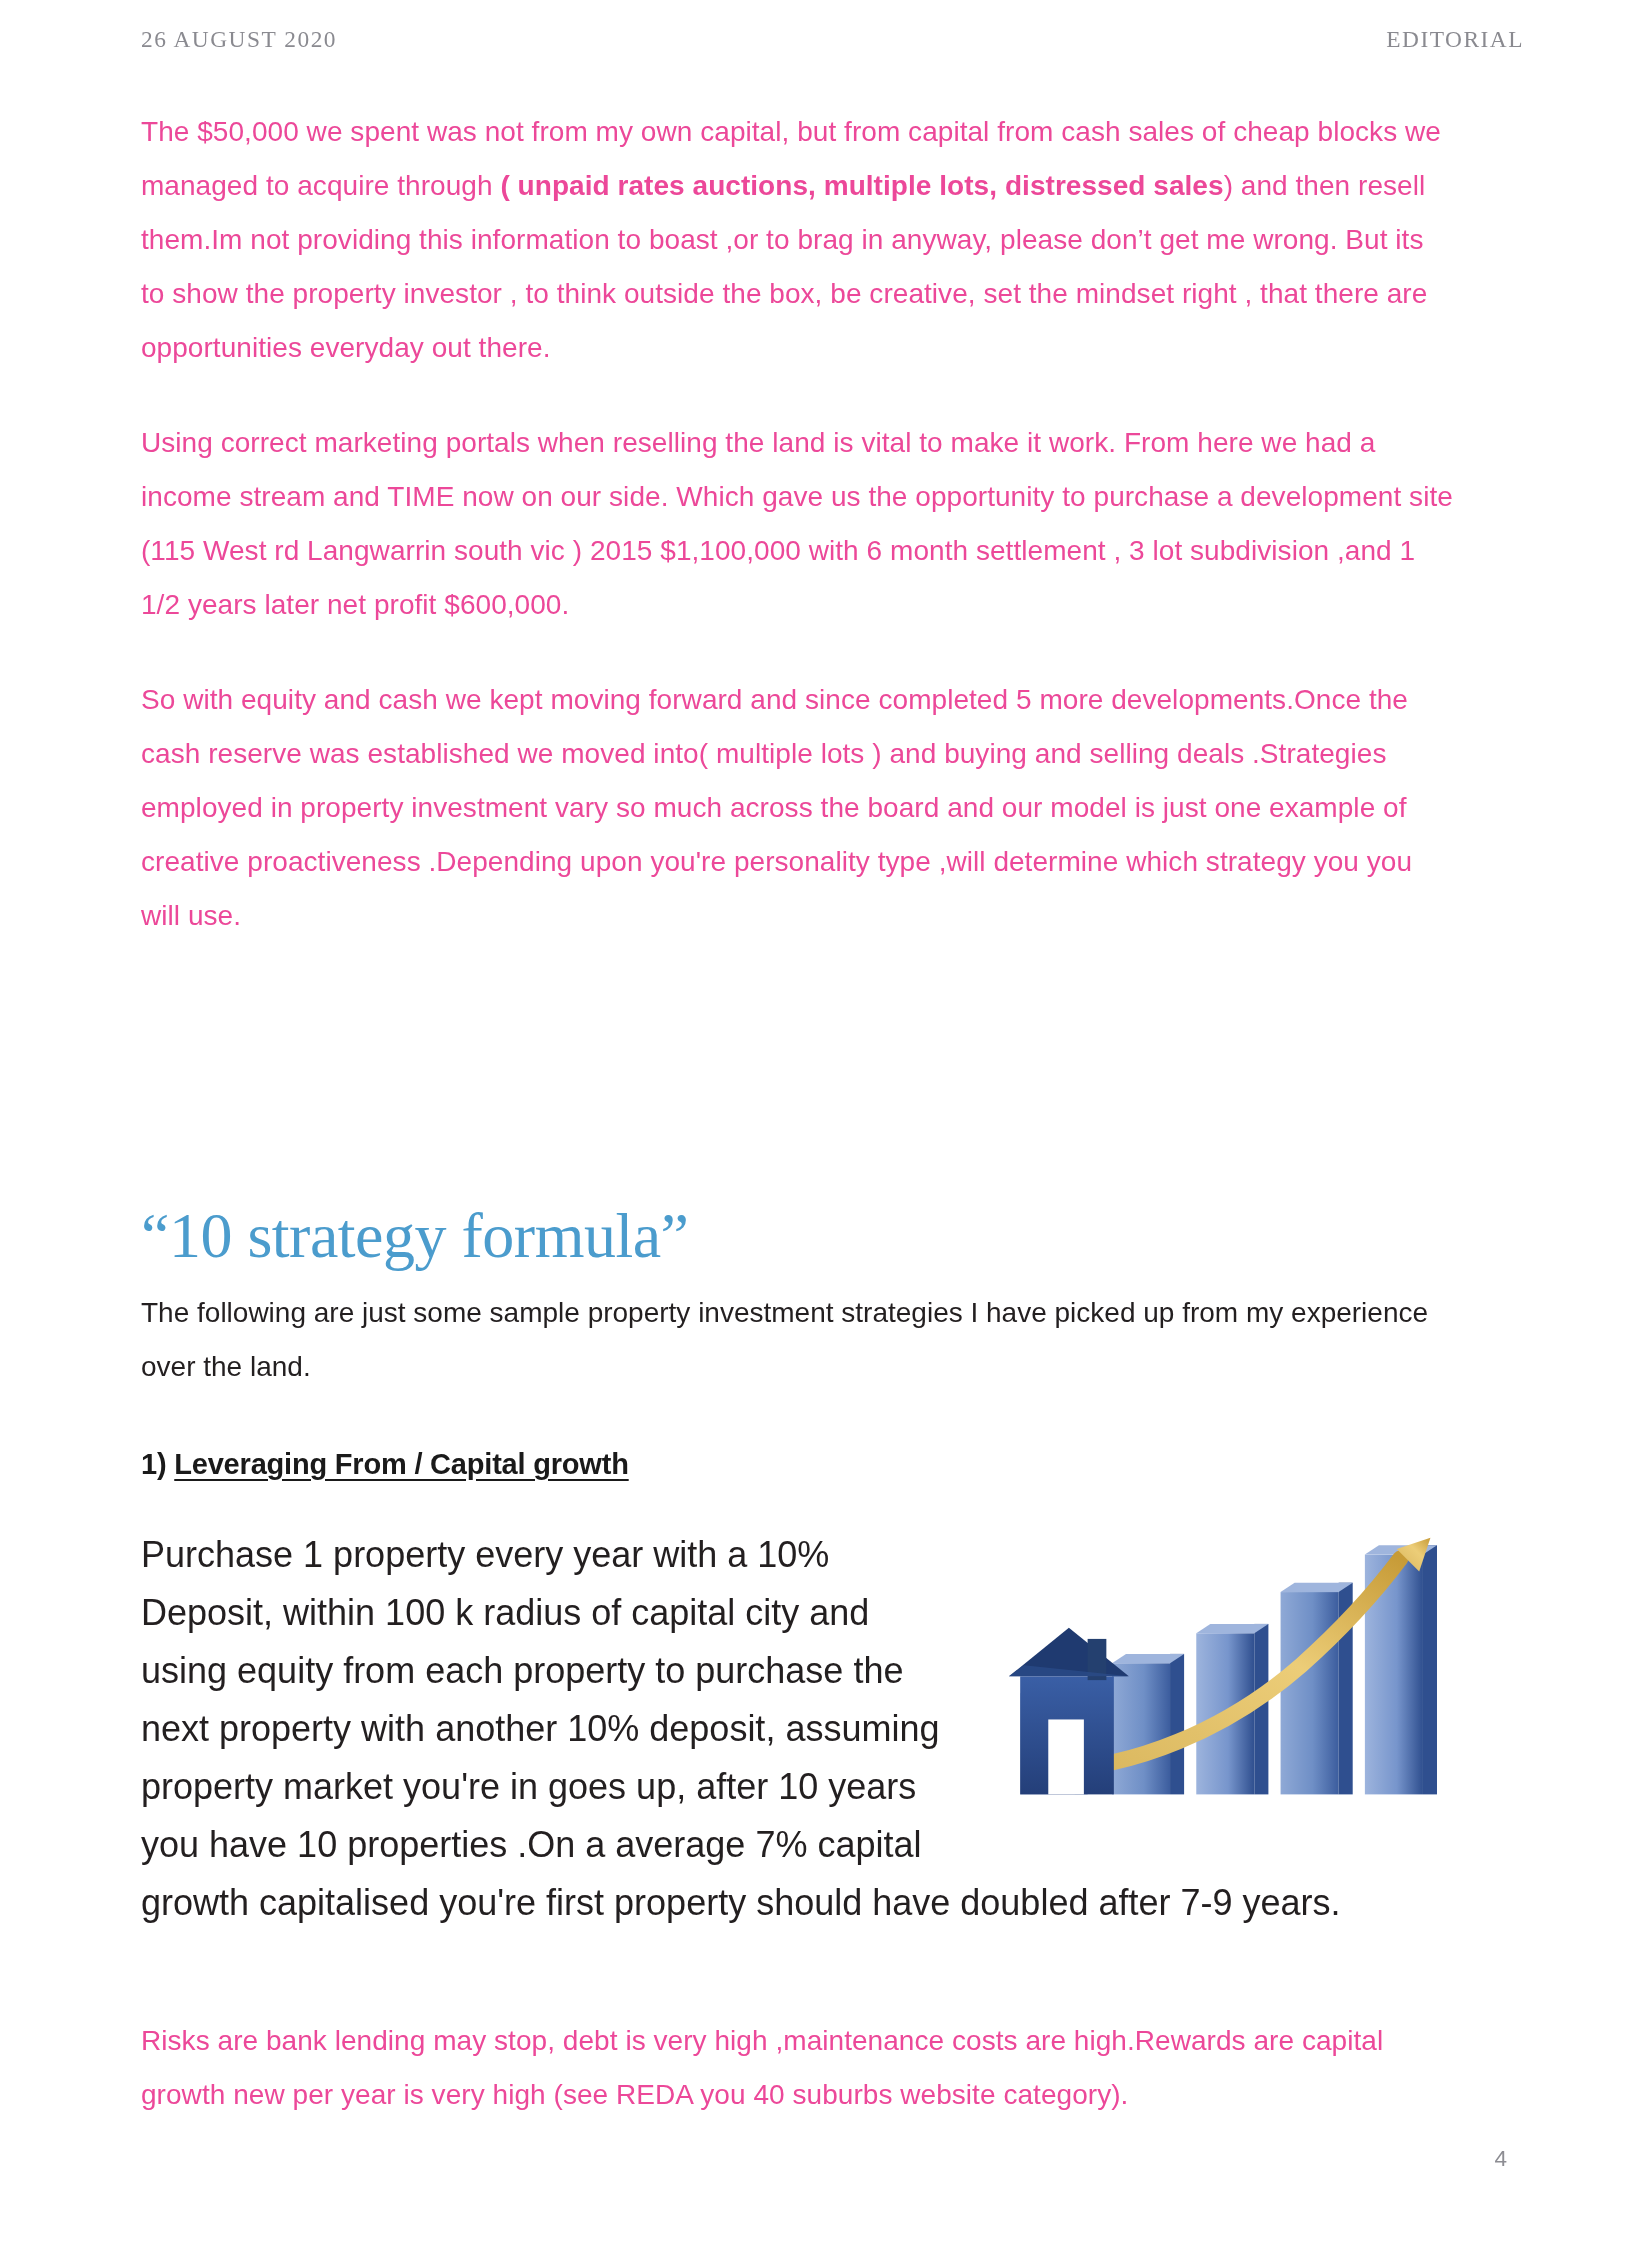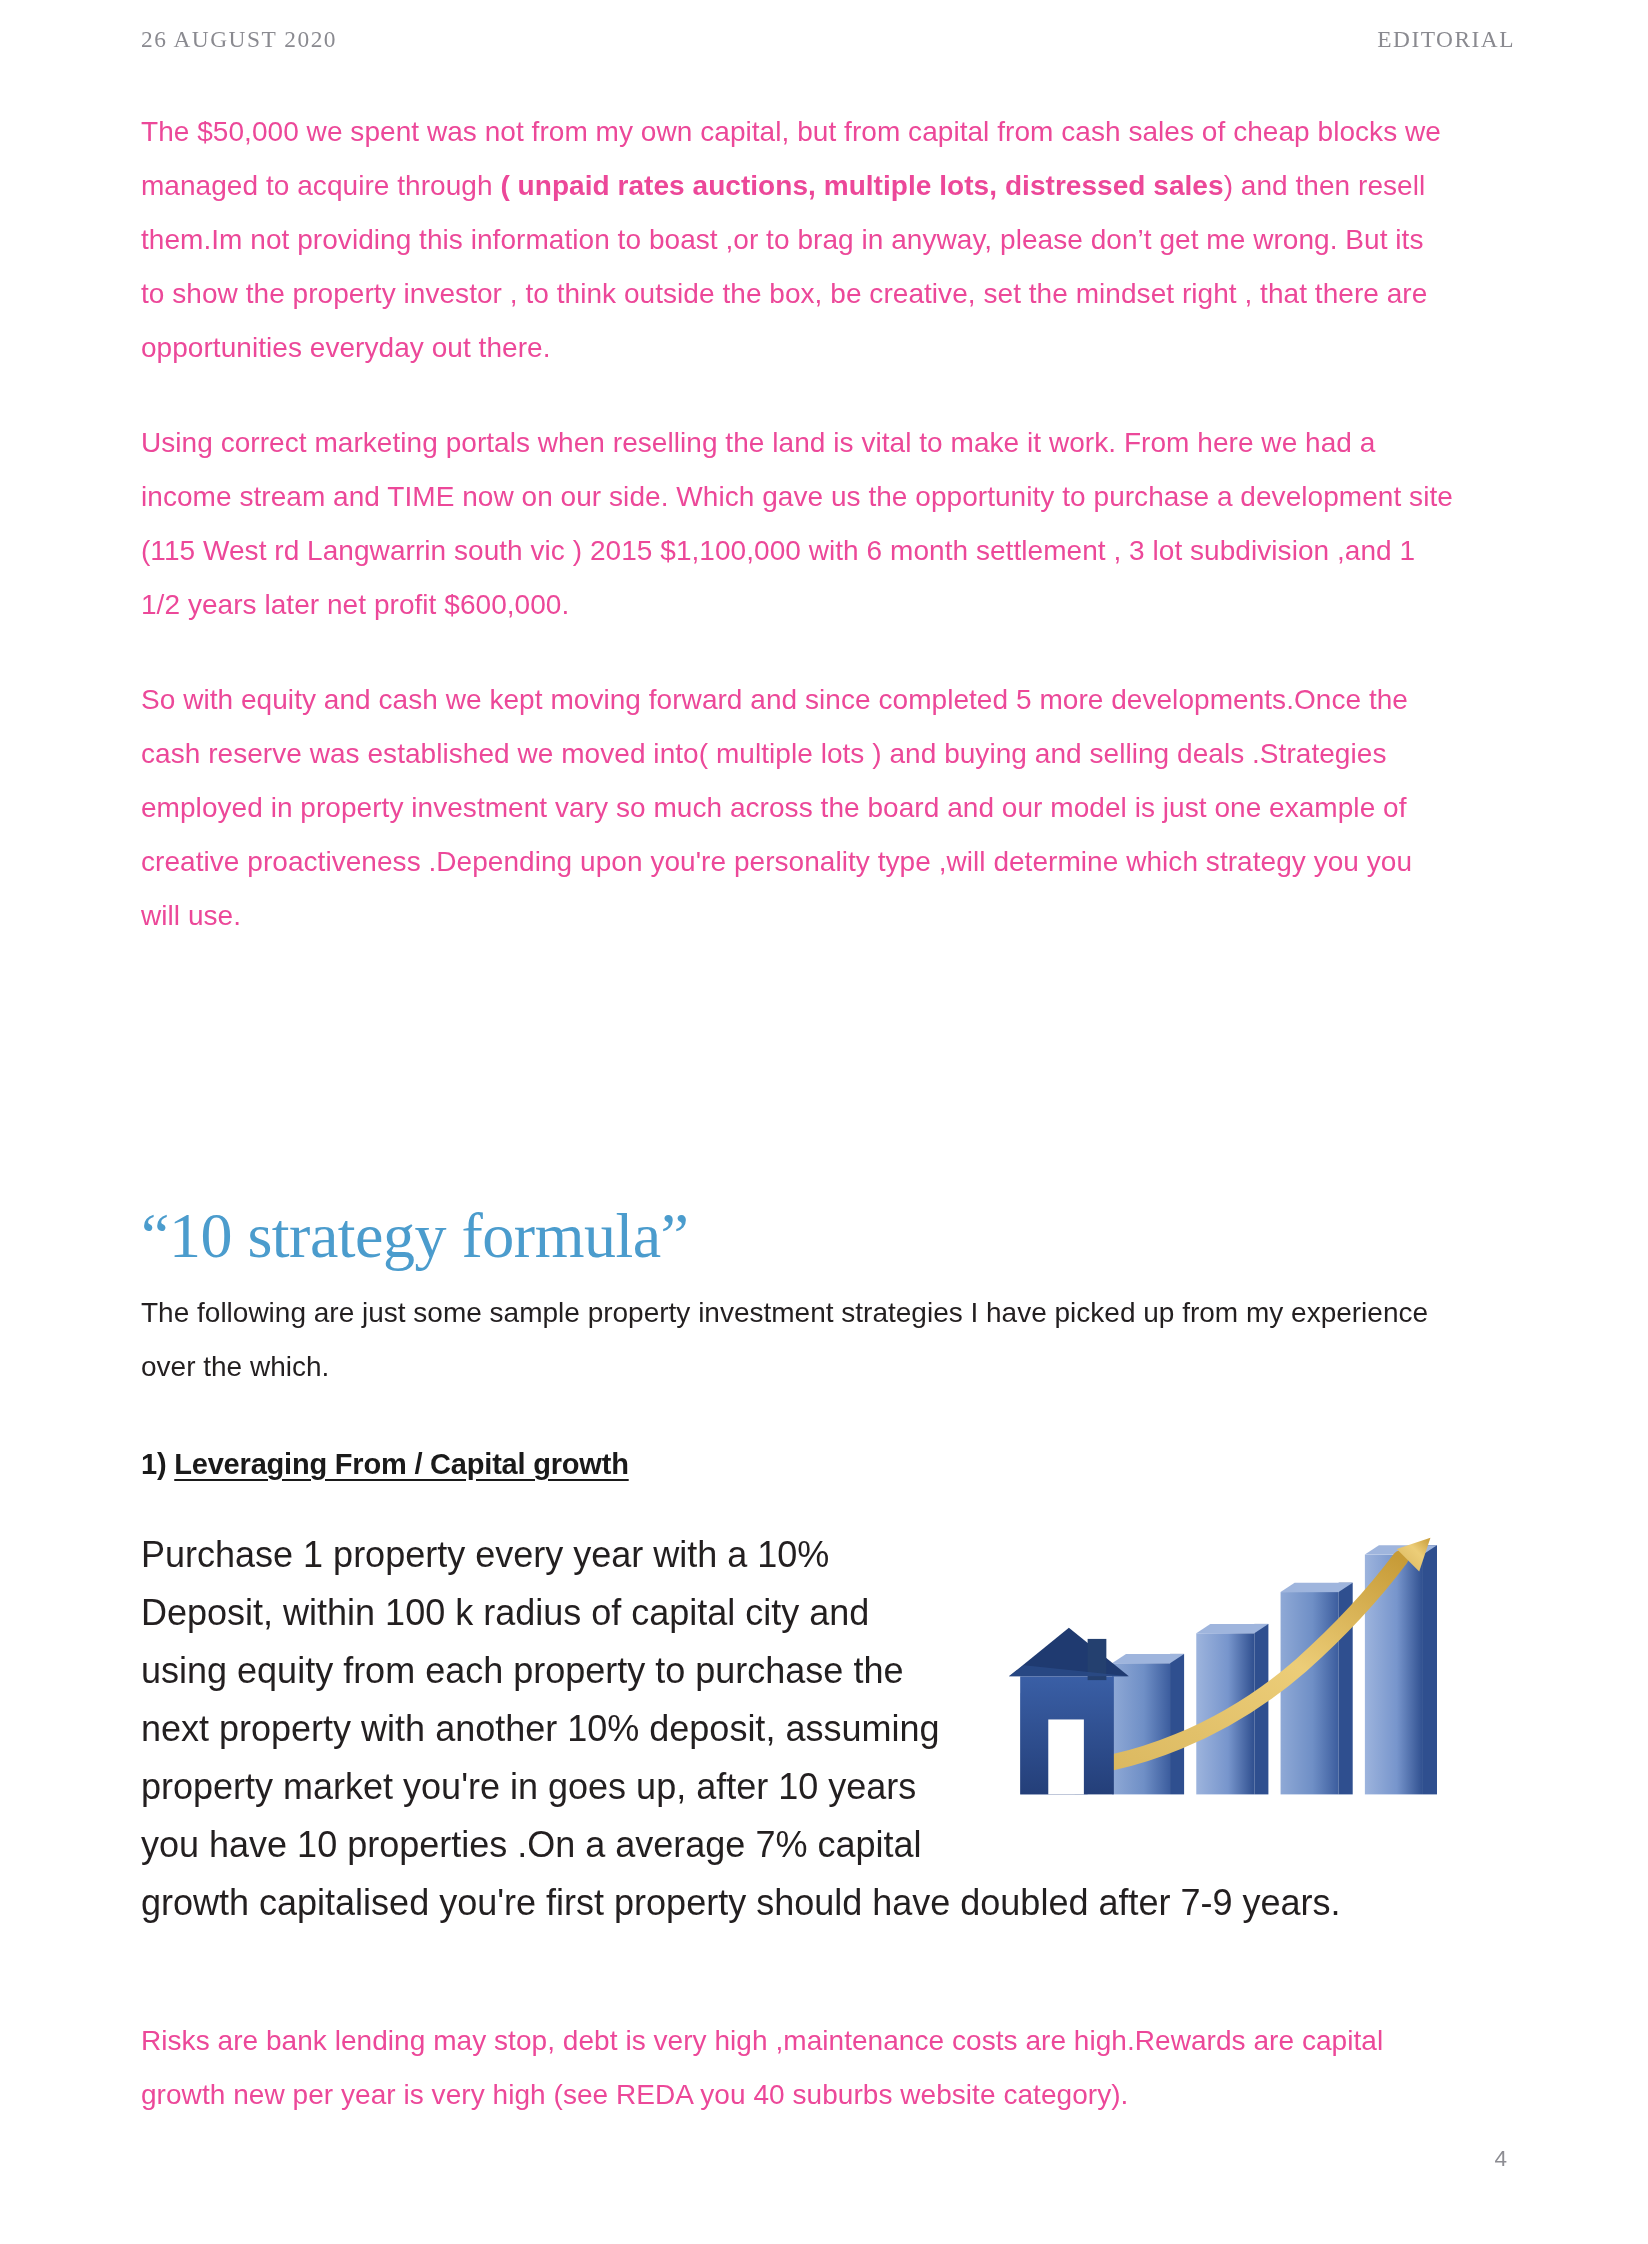--- a/index.html
+++ b/index.html
@@ -20,21 +20,21 @@
     position: absolute;
     inset: 0;
     padding: 0;
   }
 
   
   .running-head {
     position: absolute;
     top: 20.6px;
     left: 141px;
-    right: 134px;
+    right: 125px;
     height: 37px;
     display: flex;
     align-items: center;
     justify-content: space-between;
     font-family: "Liberation Serif", "DejaVu Serif", serif;
     font-size: 23.4px;
     letter-spacing: 1.5px;
     color: #8a8a90;
     text-transform: uppercase;
     font-variant: small-caps;
@@ -142,21 +142,21 @@
     <p class="body-text"><span>The $50,000 we spent was not from my own capital, but  from capital from cash sales of cheap blocks we managed to acquire through </span><b>( unpaid rates auctions, multiple lots, distressed sales</b><span>) and then resell them.Im not providing this information to boast ,or to brag in anyway, please don’t get me wrong. But its to show the property investor , to think outside the box, be creative, set the mindset right , that there are opportunities everyday out there.</span></p>
 
     <p class="body-text">Using correct marketing portals when reselling the land is vital to make it work. From here we had a income stream  and TIME now on our side. Which gave us the opportunity to purchase a development site (115 West rd Langwarrin south vic ) 2015 $1,100,000 with 6 month settlement , 3 lot subdivision ,and 1 1/2 years later net profit $600,000.</p>
 
     <p class="body-text">So with equity and cash we kept moving forward and since completed 5 more developments.Once the cash reserve was established we moved into( multiple lots ) and buying and selling deals .Strategies employed in property investment vary so much across the board and our model is just one example of creative  proactiveness .Depending upon you're personality type ,will determine which strategy you you will use.</p>
 
     <div class="spacer-block"></div>
 
     <div class="display-heading">“10 strategy formula”</div>
 
-    <p class="intro-text">The following are just some sample property investment  strategies I have picked up from my experience over the which.</p>
+    <p class="intro-text">The following are just some sample property investment  strategies I have picked up from my experience over the land.</p>
 
     <div class="num-heading"><span class="num">1)</span> <span class="title">Leveraging From / Capital growth</span></div>
 
     <div class="figure-section">
 
       <div class="figure-float">
         <svg width="461" height="281" viewBox="0 0 492 300" xmlns="http://www.w3.org/2000/svg">
           <defs>
             <linearGradient id="barGradA" x1="0" y1="0" x2="1" y2="0">
               <stop offset="0%" stop-color="#8fa9d6"></stop>

